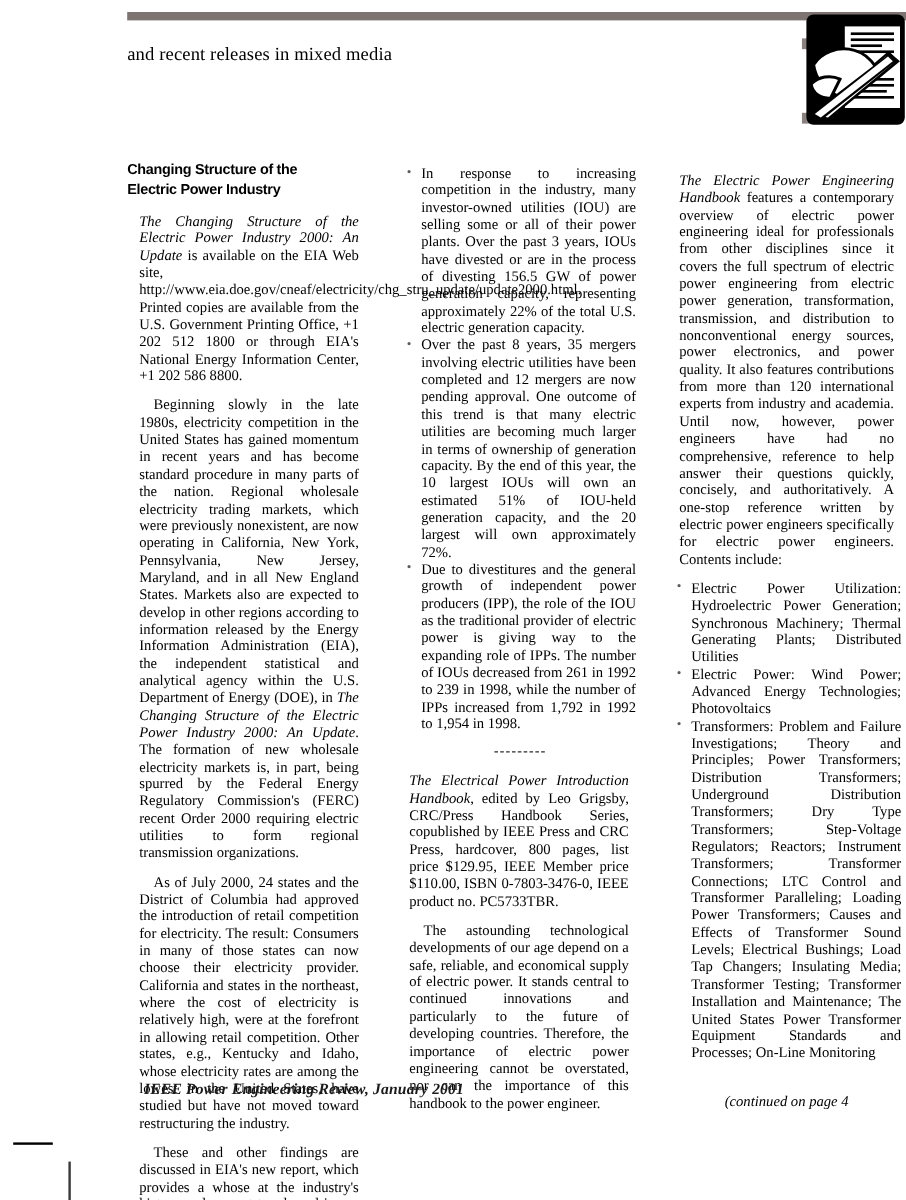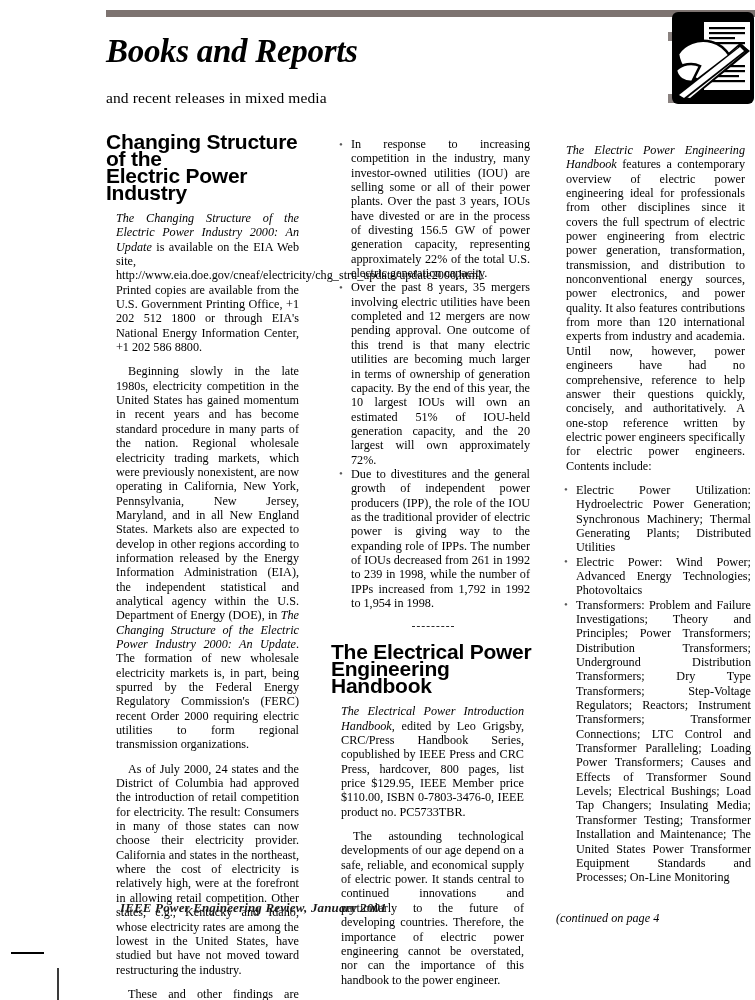--- a/index.html
+++ b/index.html
@@ -62,21 +62,21 @@
     text-justify: inter-word;
     hyphens: none;
   }
   #col1 { left: 106px; }
   #col2 { left: 331px; }
   #col3 { left: 556px; width: 199px; }
 
   .art-head {
     font-family: "Liberation Sans", "DejaVu Sans", sans-serif;
     font-weight: bold;
-    font-size: 21px;
+    font-size: 12px;
     line-height: 17px;
     text-align: left;
     letter-spacing: -0.25px;
     margin: 0 0 4px 0;
   }
   .art-head.second { margin-top: 0; }
 
   p.body {
     margin: 10px;
     text-indent: 0;
@@ -105,21 +105,21 @@
   }
 
   .sep-rule {
     width: 42px;
     height: 1px;
     border-top: 1px dashed #2b2b2b;
     margin: 16px auto 16px auto;
   }
 
   .continued {
-    text-align: left;
+    text-align: center;
     font-style: italic;
     font-size: 12.2px;
     margin-top: 26px;
     white-space: nowrap;
   }
 
   
   .footer-line {
     position: absolute;
     left: 120px; top: 900px;
@@ -142,21 +142,20 @@
     left: 57px; top: 968px;
     width: 2px; height: 32px;
     background: #3a3a3a;
   }
 </style>
 </head>
 <body>
 
 <div class="masthead">
   <div class="masthead-rule" style="background: rgb(125, 115, 112);"></div>
-  <div class="masthead-title">Books and Reports</div>
   <div class="masthead-sub">and recent releases in mixed media</div>
 </div>
 
 <div class="emblem">
   <svg width="93" height="95" viewBox="0 0 93 95" xmlns="http://www.w3.org/2000/svg">
     <rect x="0" y="22" width="9" height="9" fill="#8a8280"></rect>
     <rect x="0" y="84" width="9" height="9" fill="#8a8280"></rect>
     <path d="M10 2 h70 a6 6 0 0 1 6 6 v80 a6 6 0 0 1 -6 6 h-70 a6 6 0 0 1 -6 -6 v-80 a6 6 0 0 1 6 -6 z" fill="#000"></path>
     <rect x="36" y="12" width="46" height="68" fill="#fff"></rect>
     <g fill="#000">
@@ -196,24 +195,20 @@
 
 <div class="col" id="col2">
   <ul class="bullets">
     <li>In response to increasing competition in the industry, many investor-owned utilities (IOU) are selling some or all of their power plants. Over the past 3 years, IOUs have divested or are in the process of divesting 156.5 GW of power generation capacity, representing approximately 22% of the total U.S. electric generation capacity.</li>
     <li>Over the past 8 years, 35 mergers involving electric utilities have been completed and 12 mergers are now pending approval. One outcome of this trend is that many electric utilities are becoming much larger in terms of ownership of generation capacity. By the end of this year, the 10 largest IOUs will own an estimated 51% of IOU-held generation capacity, and the 20 largest will own approximately 72%.</li>
     <li>Due to divestitures and the general growth of independent power producers (IPP), the role of the IOU as the traditional provider of electric power is giving way to the expanding role of IPPs. The number of IOUs decreased from 261 in 1992 to 239 in 1998, while the number of IPPs increased from 1,792 in 1992 to 1,954 in 1998.</li>
   </ul>
 
   <div class="sep-rule"></div>
 
-  <div class="art-head second">
-    <span>The Electrical Power</span><br>
-    <span>Engineering Handbook</span>
-  </div>
 
   <p class="body"><span class="it">The Electrical Power Introduction Handbook</span><span>, edited by Leo Grigsby, CRC/Press Handbook Series, copublished by IEEE Press and CRC Press, hardcover, 800 pages, list price $129.95, IEEE Member price $110.00, ISBN 0-7803-3476-0, IEEE product no. PC5733TBR.</span></p>
 
   <p class="body indent">The astounding technological developments of our age depend on a safe, reliable, and economical supply of electric power. It stands central to continued innovations and particularly to the future of developing countries. Therefore, the importance of electric power engineering cannot be overstated, nor can the importance of this handbook to the power engineer. </p>
 </div>
 
 <div class="col" id="col3">
   <p class="body"><span class="it">The Electric Power Engineering Handbook</span><span> features a contemporary overview of electric power engineering ideal for professionals from other disciplines since it covers the full spectrum of electric power engineering from electric power generation, transformation, transmission, and distribution to nonconventional energy sources, power electronics, and power quality. It also features contributions from more than 120 international experts from industry and academia. Until now, however, power engineers have had no comprehensive, reference to help answer their questions quickly, concisely, and authoritatively. A one-stop reference written by electric power engineers specifically for electric power engineers. Contents include:</span></p>
 
   <ul class="bullets">

